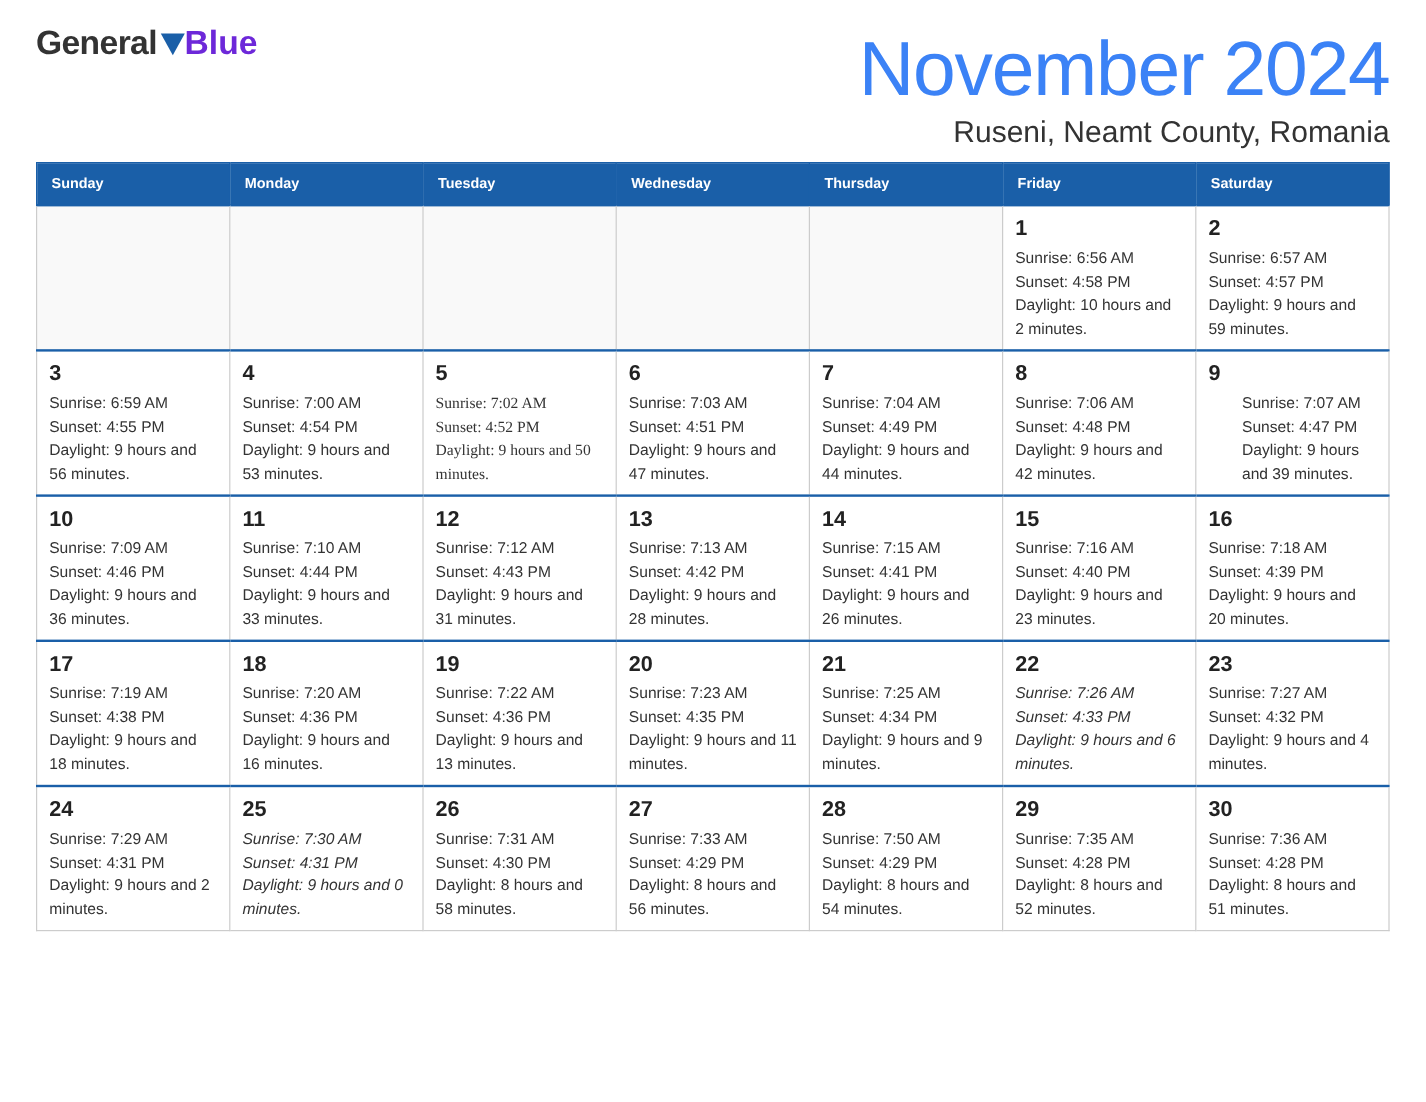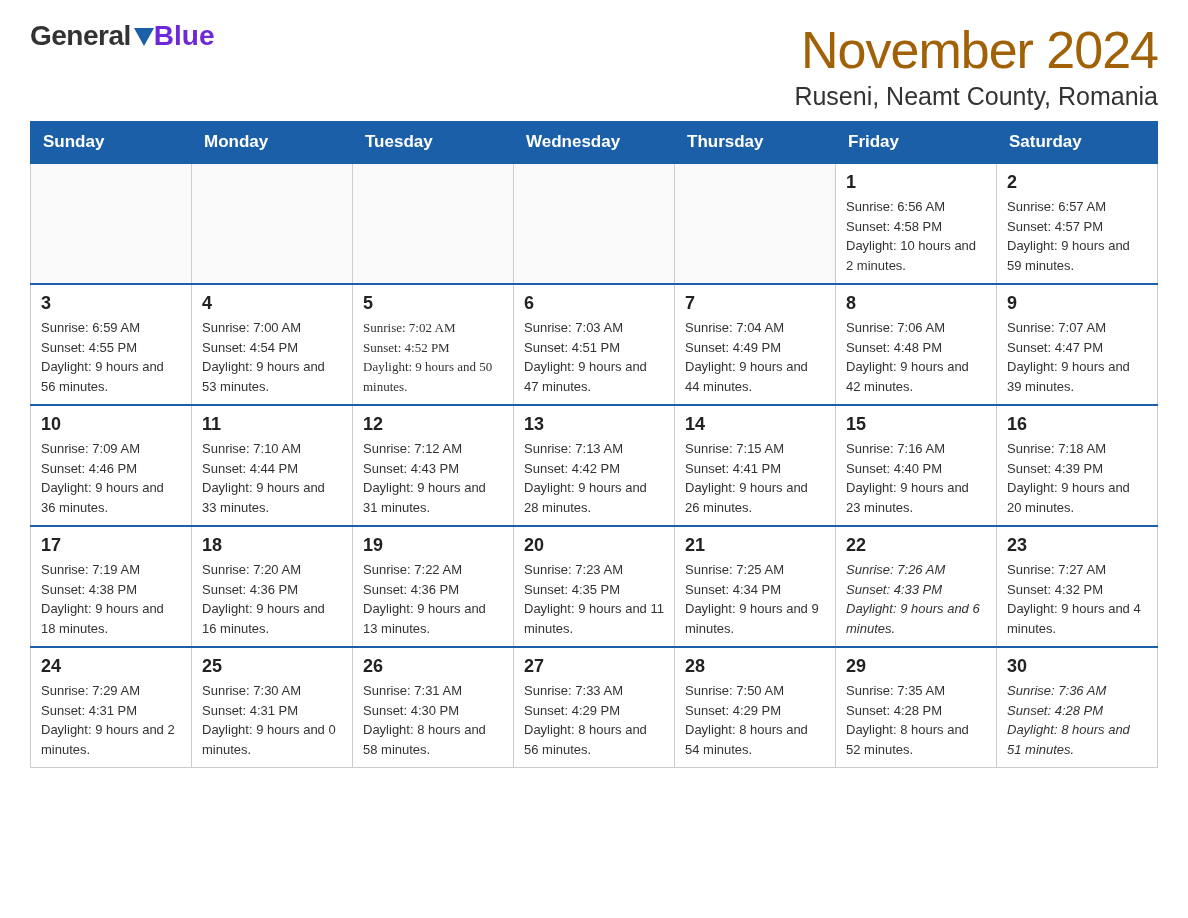--- a/index.html
+++ b/index.html
@@ -41,39 +41,39 @@
     }
     .logo-blue {
       font-size: 28px;
       font-weight: bold;
       color: #6d28d9;
     }
     .title-section {
       text-align: right;
     }
     .month-title {
-      font-size: 52px;
+      font-size: 64px;
       font-weight: normal;
-      color: #a16207;
+      color: #3b82f6;
       letter-spacing: -1px;
     }
     .location {
       font-size: 25px;
       color: #333;
       margin-top: 2px;
     }
     .calendar {
       width: 100%;
       border-collapse: collapse;
       margin-top: 8px;
     }
     .calendar th {
       background-color: #1a5fa8;
       color: #fff;
-      font-size: 17px;
+      font-size: 12px;
       font-weight: bold;
       padding: 10px 12px;
       text-align: left;
       border: 1px solid #1a5fa8;
     }
     .calendar td {
       border: 1px solid #ccc;
       vertical-align: top;
       padding: 8px 10px;
       width: calc(100% / 7);
@@ -182,21 +182,21 @@
 Daylight: 9 hours and 44 minutes.</div>
         </td>
         <td>
           <span class="day-number">8</span>
           <div class="day-info" style="white-space: pre-line;">Sunrise: 7:06 AM
 Sunset: 4:48 PM
 Daylight: 9 hours and 42 minutes.</div>
         </td>
         <td>
           <span class="day-number">9</span>
-          <div class="day-info" style="white-space: pre-line;">Sunrise: 7:07 AM
+          <div class="day-info" style="white-space: pre-line; margin-left: 28px;">Sunrise: 7:07 AM
 Sunset: 4:47 PM
 Daylight: 9 hours and 39 minutes.</div>
         </td>
       </tr>
       <tr>
         <td>
           <span class="day-number">10</span>
           <div class="day-info" style="white-space: pre-line;">Sunrise: 7:09 AM
 Sunset: 4:46 PM
 Daylight: 9 hours and 36 minutes.</div>
@@ -284,21 +284,21 @@
       </tr>
       <tr>
         <td>
           <span class="day-number">24</span>
           <div class="day-info" style="white-space: pre-line;">Sunrise: 7:29 AM
 Sunset: 4:31 PM
 Daylight: 9 hours and 2 minutes.</div>
         </td>
         <td>
           <span class="day-number">25</span>
-          <div class="day-info" style="white-space: pre-line;">Sunrise: 7:30 AM
+          <div class="day-info" style="white-space: pre-line; font-style: italic;">Sunrise: 7:30 AM
 Sunset: 4:31 PM
 Daylight: 9 hours and 0 minutes.</div>
         </td>
         <td>
           <span class="day-number">26</span>
           <div class="day-info" style="white-space: pre-line;">Sunrise: 7:31 AM
 Sunset: 4:30 PM
 Daylight: 8 hours and 58 minutes.</div>
         </td>
         <td>
@@ -314,19 +314,19 @@
 Daylight: 8 hours and 54 minutes.</div>
         </td>
         <td>
           <span class="day-number">29</span>
           <div class="day-info" style="white-space: pre-line;">Sunrise: 7:35 AM
 Sunset: 4:28 PM
 Daylight: 8 hours and 52 minutes.</div>
         </td>
         <td>
           <span class="day-number">30</span>
-          <div class="day-info" style="white-space: pre-line; font-style: italic;">Sunrise: 7:36 AM
+          <div class="day-info" style="white-space: pre-line;">Sunrise: 7:36 AM
 Sunset: 4:28 PM
 Daylight: 8 hours and 51 minutes.</div>
         </td>
       </tr>
     </tbody>
 </table>
 
 </body></html>

